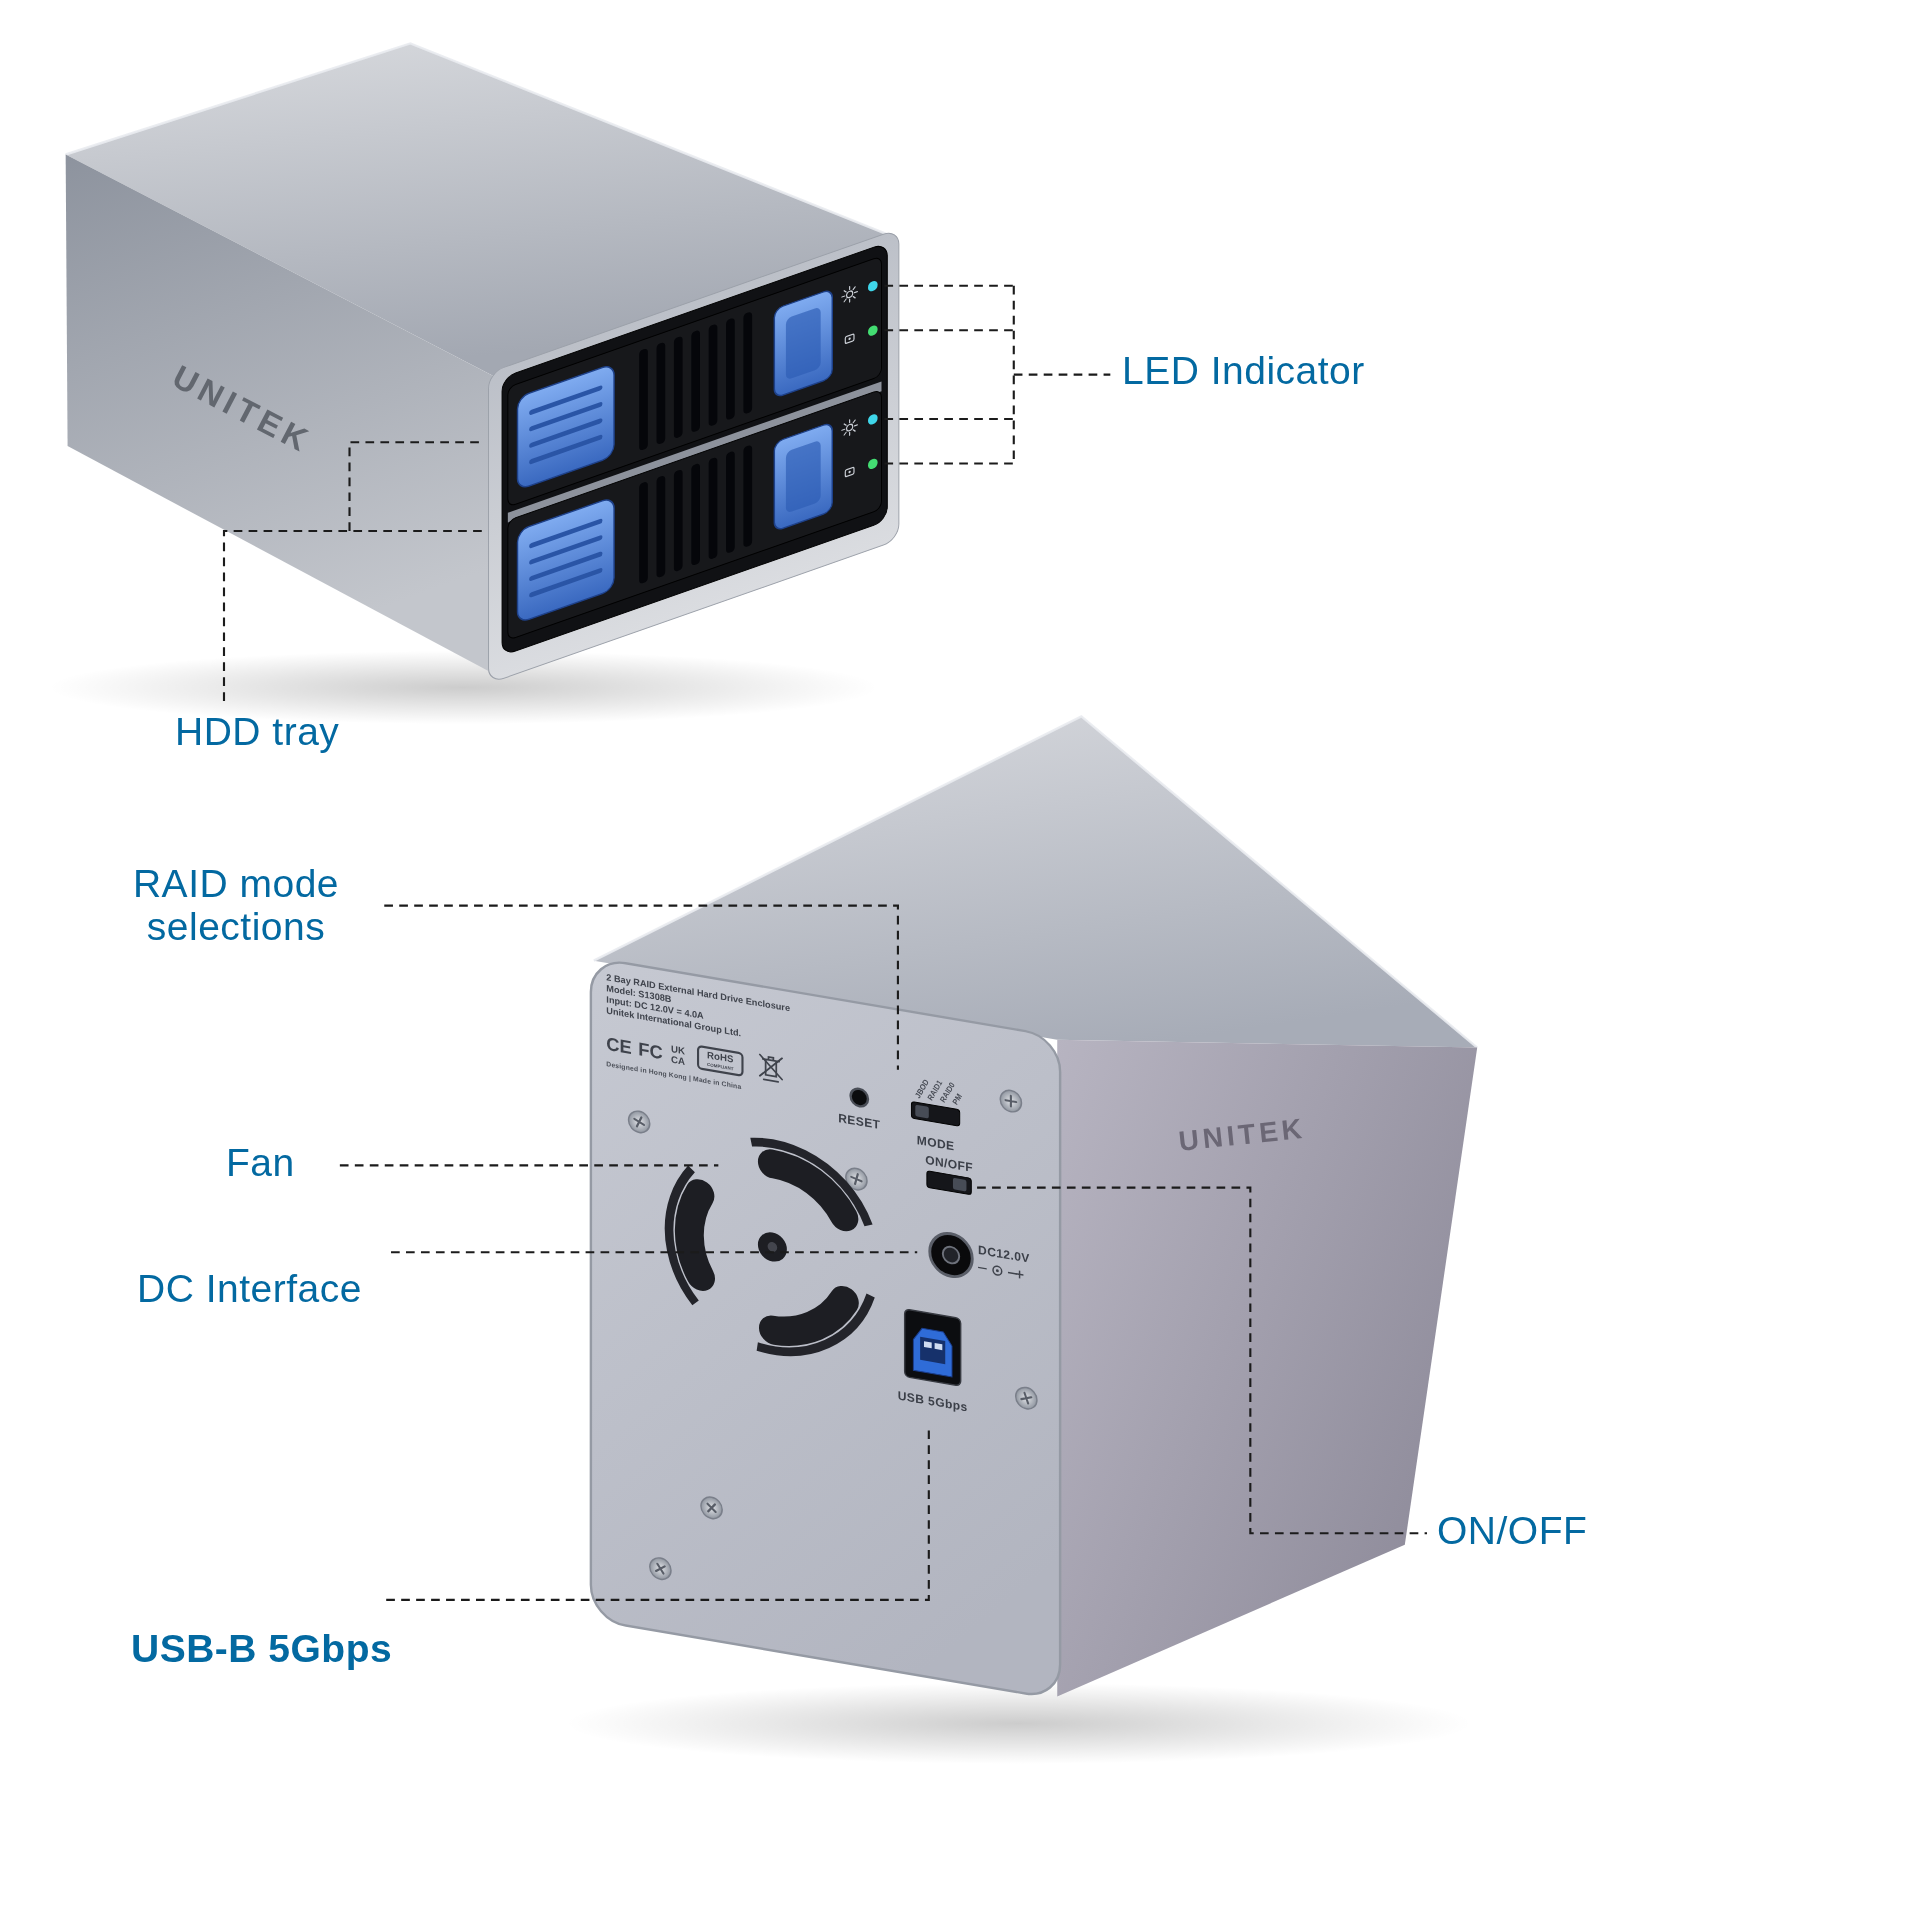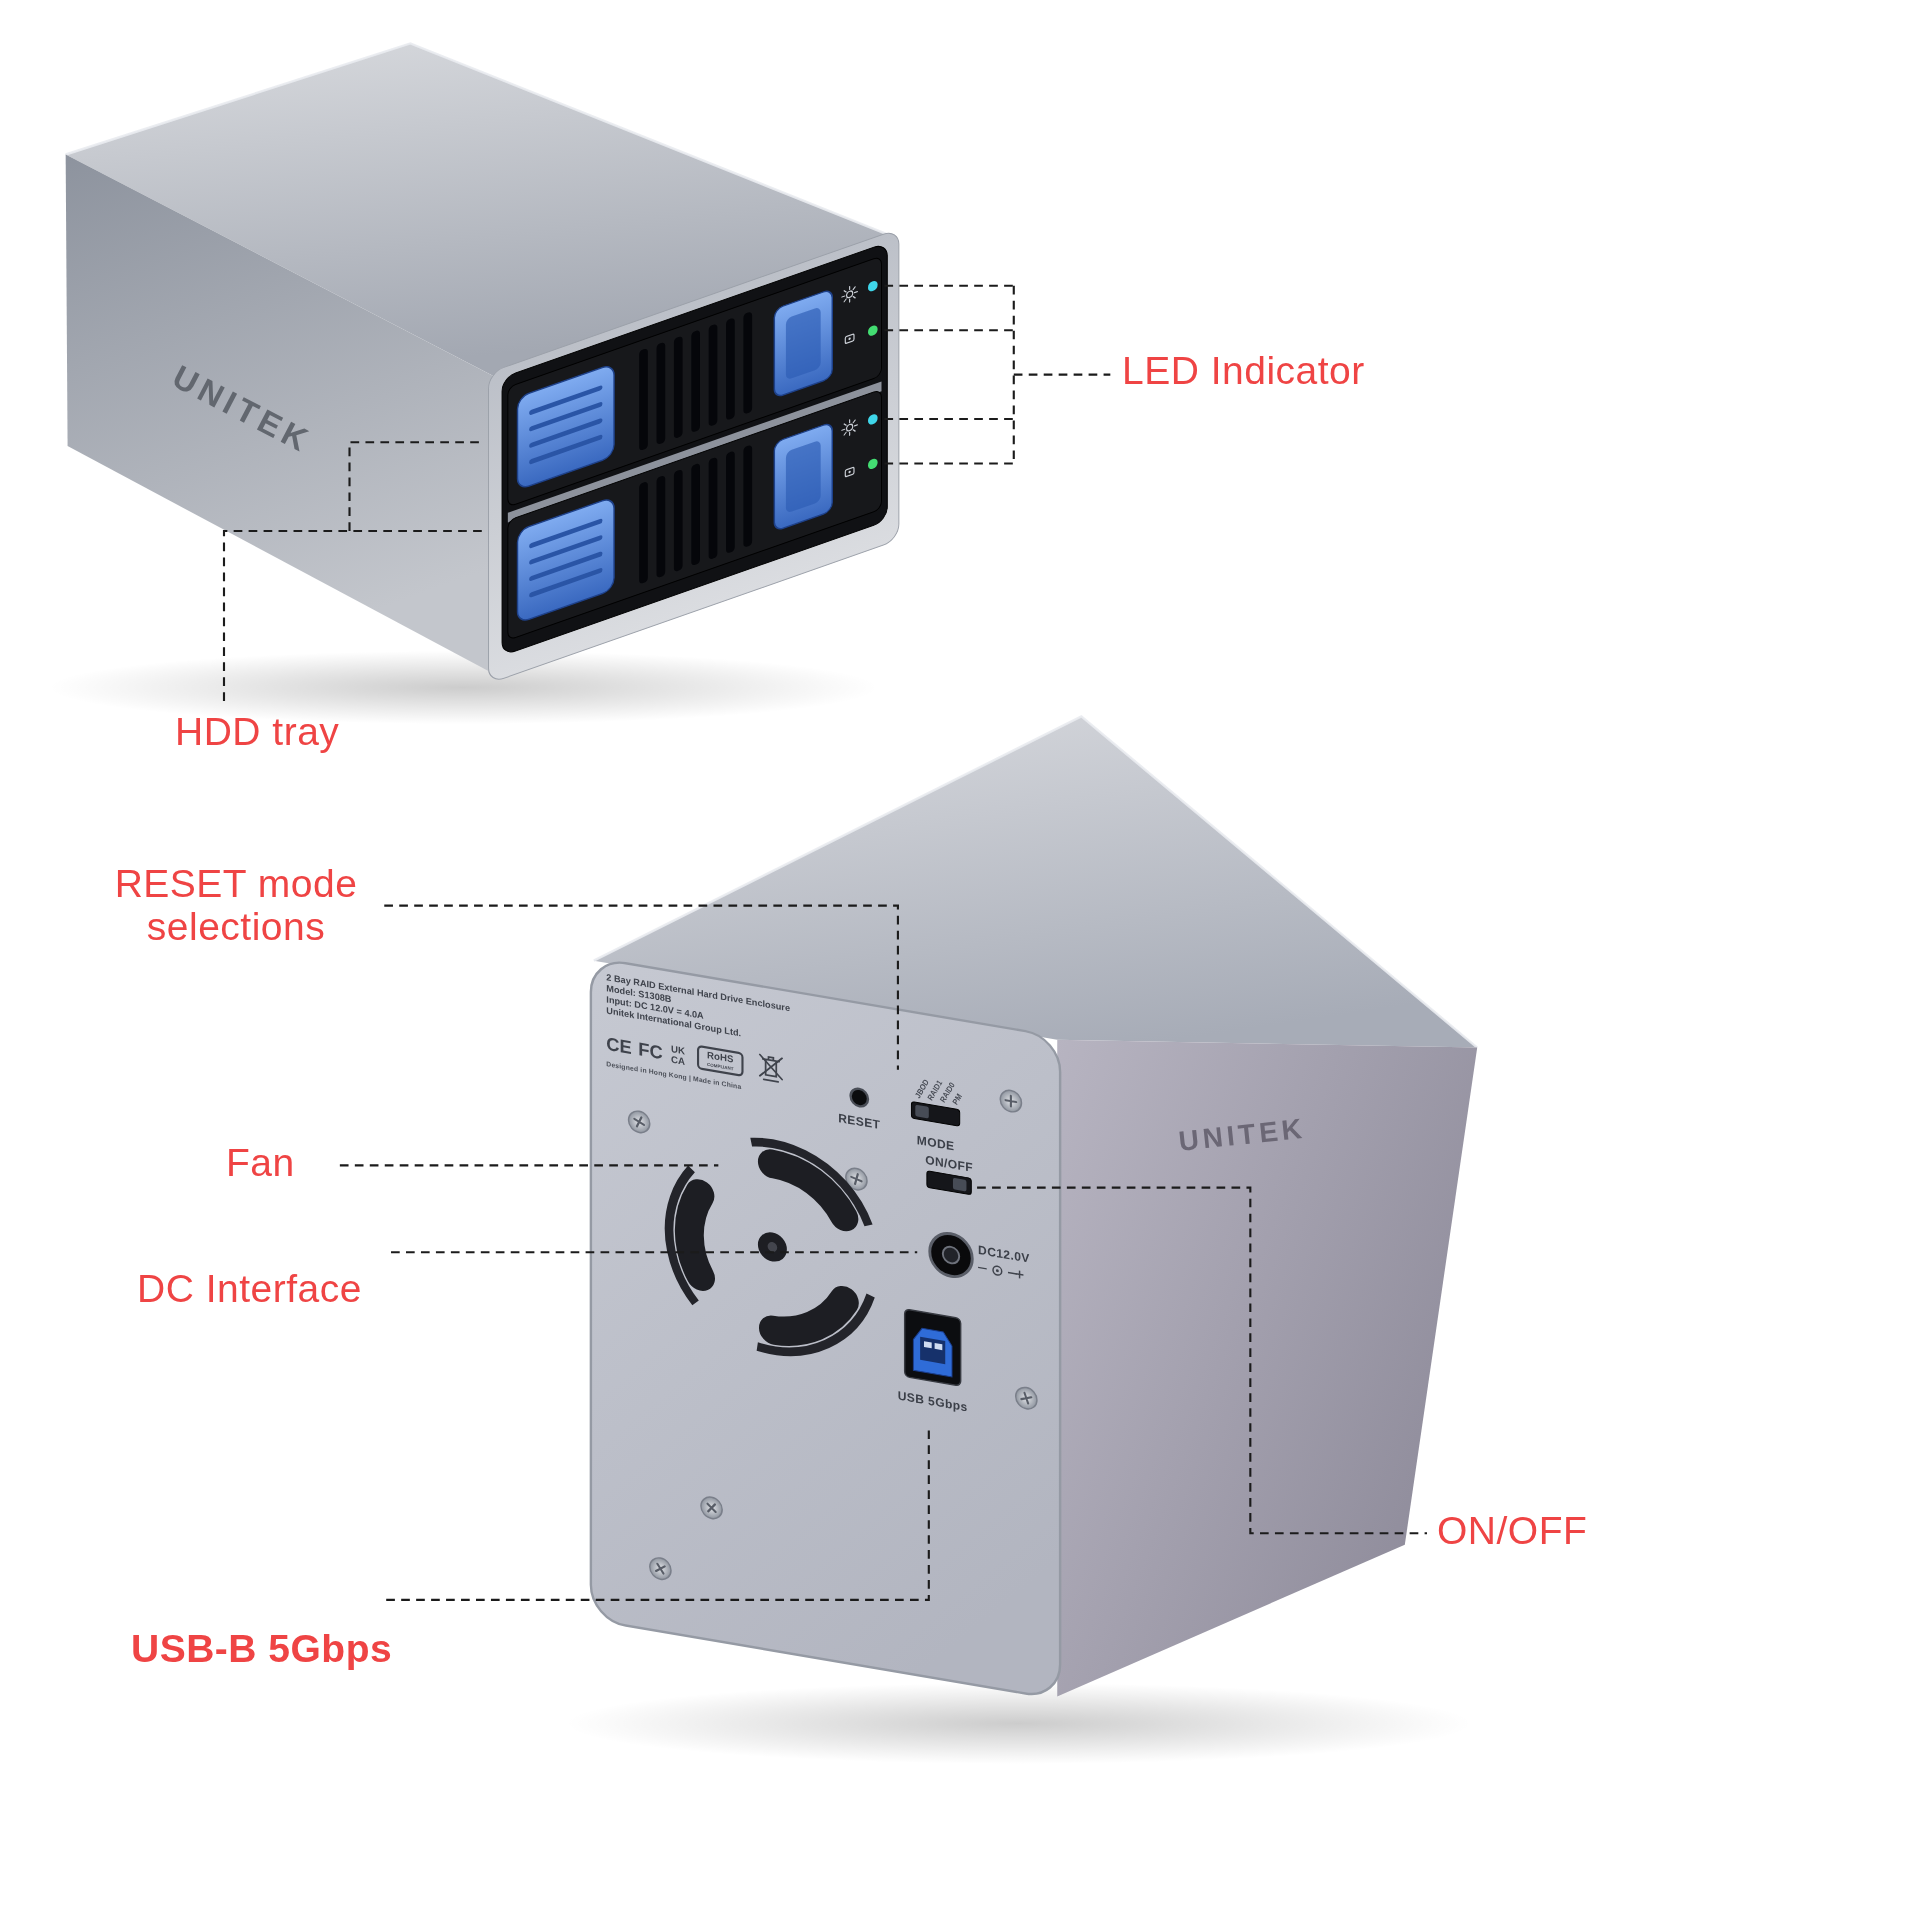--- a/index.html
+++ b/index.html
@@ -1,20 +1,20 @@
 <!DOCTYPE html>
 <html><head>
 <meta charset="utf-8">
 <title>2 Bay RAID Enclosure Diagram</title>
 <style>
   html,body{margin:0;padding:0;background:#fff;}
   .canvas{position:relative;width:1931px;height:1931px;background:#ffffff;overflow:hidden;
           font-family:"Liberation Sans",sans-serif;}
   .callout-label{position:absolute;font-family:"Liberation Sans",sans-serif;font-size:39px;
-                 font-weight:500;color:#ef4444;white-space:nowrap;line-height:1.1;letter-spacing:0.5px;}
+                 font-weight:500;color:#0369a1;white-space:nowrap;line-height:1.1;letter-spacing:0.5px;}
   svg text{font-family:"Liberation Sans",sans-serif;}
   .tiny{font-size:9.5px;font-weight:bold;fill:#3f434c;}
   .origin{font-size:7px;font-weight:bold;fill:#4a4e57;letter-spacing:.2px;}
   .port-label{font-size:12.5px;font-weight:bold;fill:#3b3f48;text-anchor:middle;letter-spacing:.4px;}
   .dc{text-anchor:start;}
   .mode-opt{font-size:8px;font-weight:bold;fill:#474b54;}
   .brand-front{font-size:34px;font-weight:bold;letter-spacing:5px;fill:#62676f;}
   .brand-rear{font-size:29px;font-weight:bold;letter-spacing:4px;fill:#6b6775;}
   .cert-big{font-size:19px;font-weight:bold;fill:#3f434c;}
   .cert-sm{font-size:10px;font-weight:bold;fill:#3f434c;}
@@ -284,21 +284,21 @@
     <path class="callout-line" d="M405 1297 H950"></path>
     <path class="callout-line" d="M400 1657 H962 V1480"></path>
     <path class="callout-line" d="M1012 1230 H1295 V1588 H1478"></path>
   </g>
 </svg>
 
 
 <div class="callout-label" style="left:1122px;top:350px;">LED Indicator</div>
 <div class="callout-label" style="left:145px;top:711px;margin-left:30px;">HDD tray</div>
 <div class="callout-label" style="left:101px;top:863px;width:270px;text-align:center;">
-  <div>RESET mode</div>
+  <div>RAID mode</div>
   <div>selections</div>
 </div>
 <div class="callout-label" style="left:226px;top:1142px;">Fan</div>
 <div class="callout-label" style="left:137px;top:1229px;margin-top:39px;">DC Interface</div>
 <div class="callout-label" style="left:131px;top:1628px;font-weight:bold;">USB-B 5Gbps</div>
 <div class="callout-label" style="left:1437px;top:1510px;">ON/OFF</div>
 
 </div>
 
 

